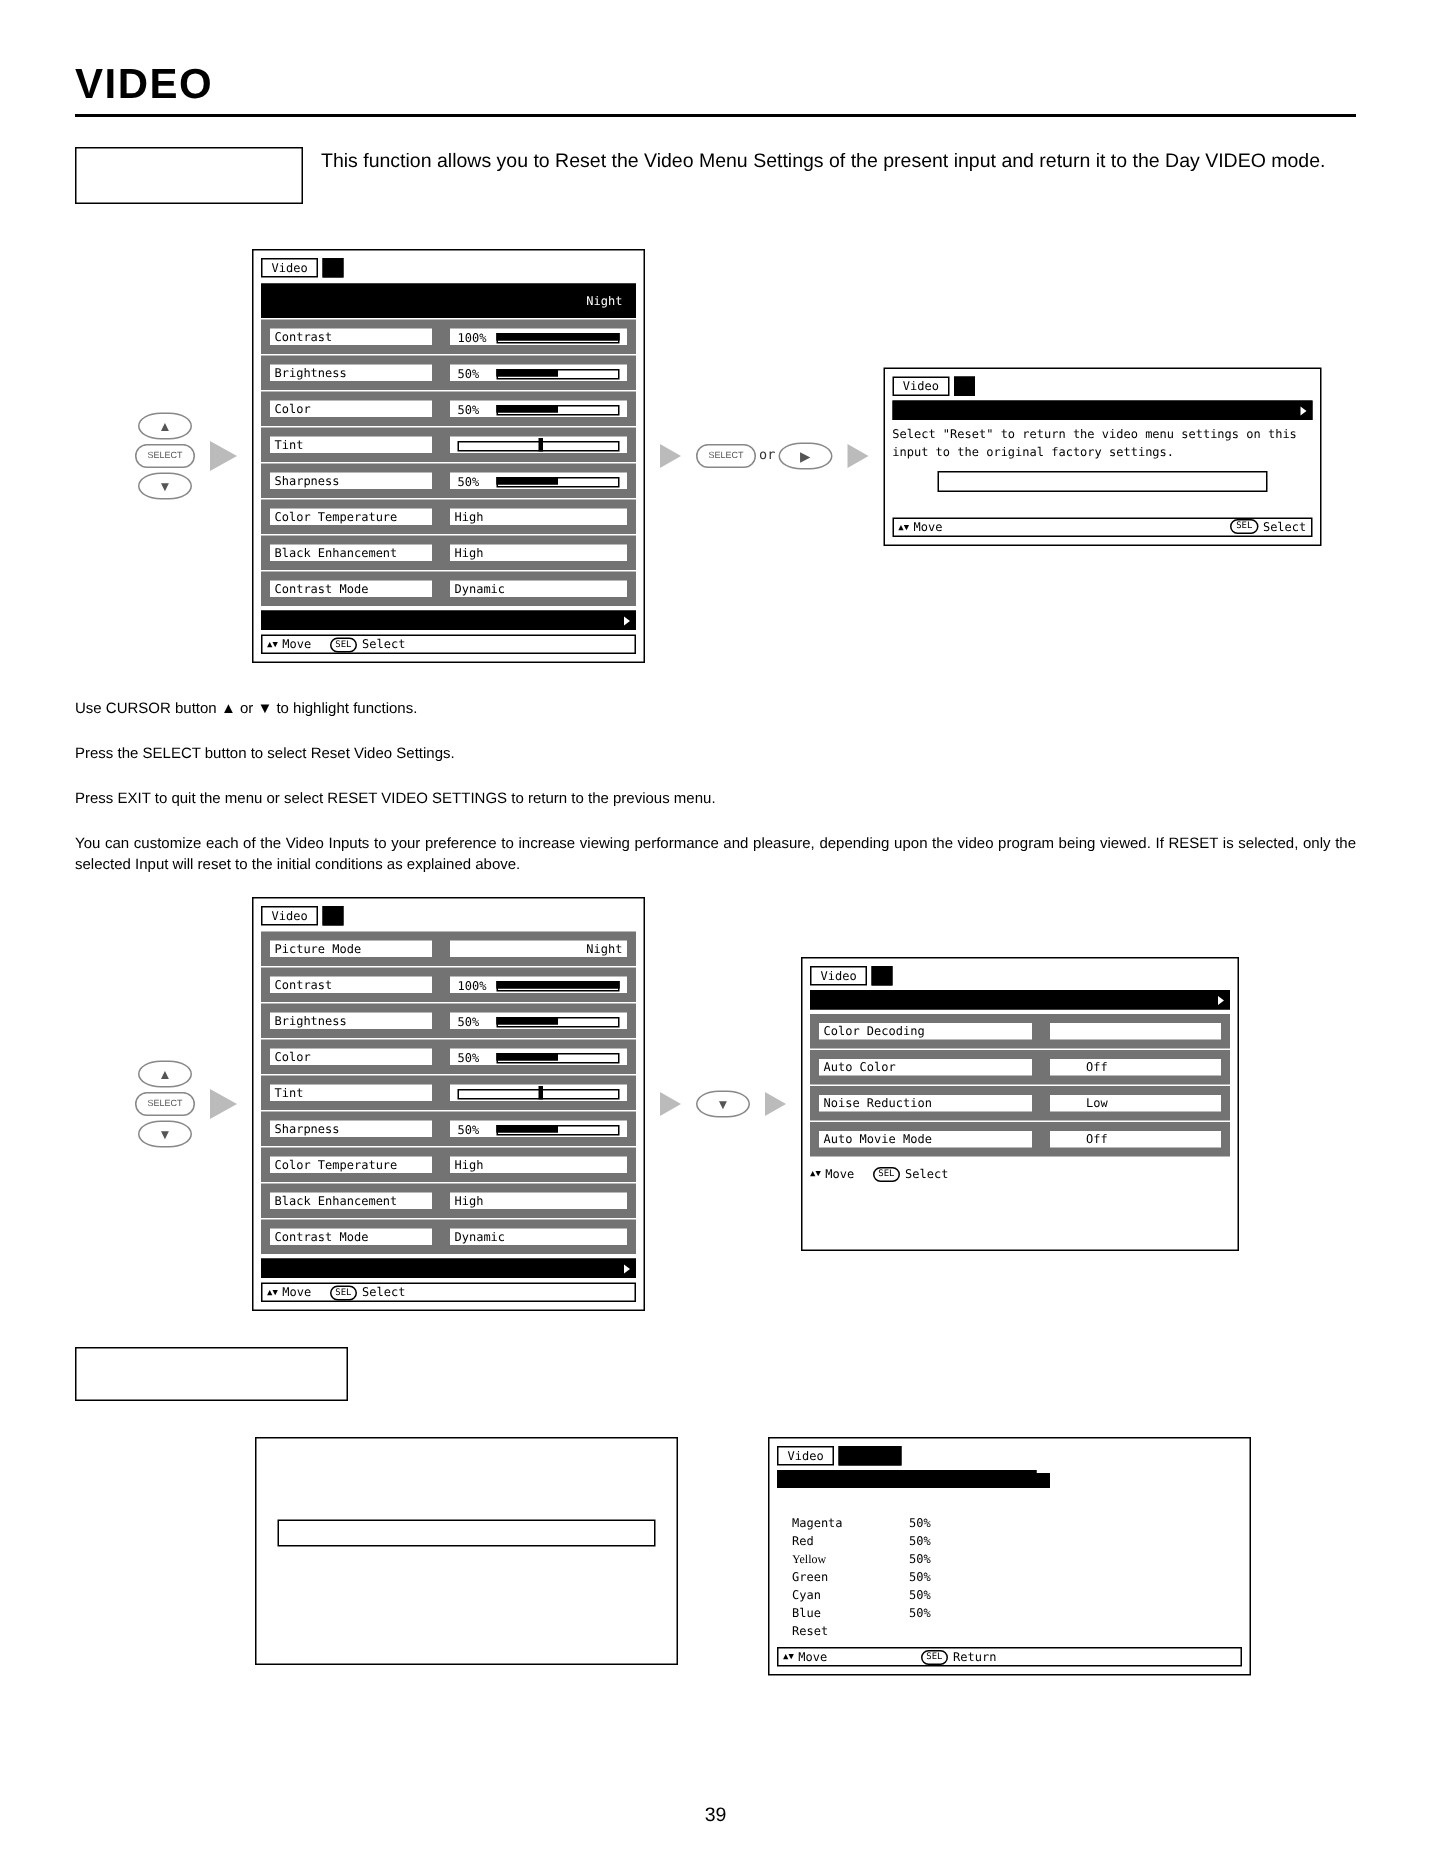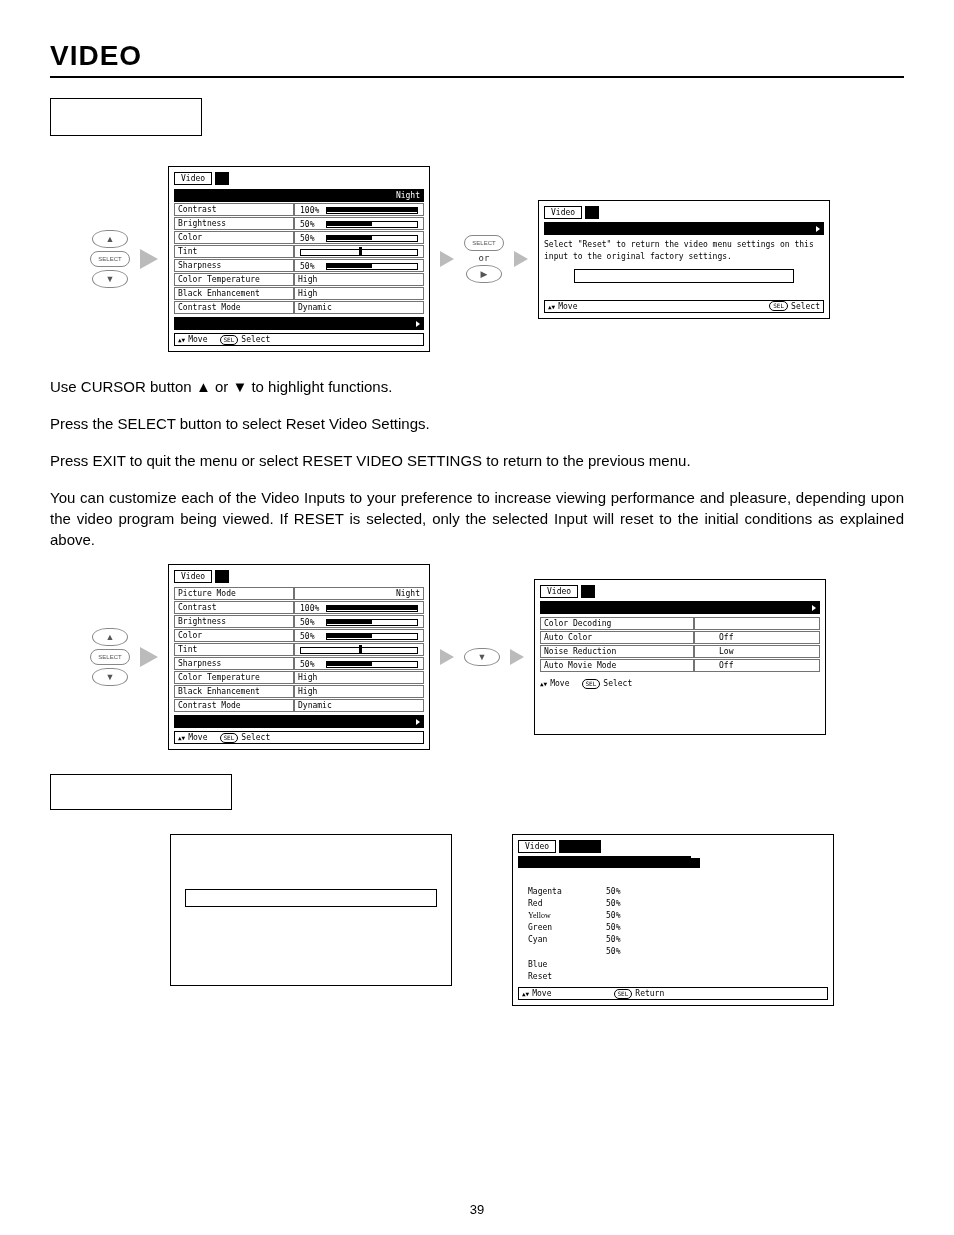--- a/index.html
+++ b/index.html
@@ -2,37 +2,37 @@
 <html><head>
 <meta charset="utf-8">
 <style>
   html,body{margin:0;padding:0;background:#fff;font-family:Arial,Helvetica,sans-serif;color:#000;}
   .page{width:954px;min-height:1235px;margin:0 auto;position:relative;padding:40px 50px 0 50px;box-sizing:border-box;}
   h1{font-size:28px;font-weight:bold;margin:0 0 4px 0;letter-spacing:1px;}
   .rule{border:none;border-top:2px solid #000;margin:0 0 20px 0;}
   .callout{display:flex;align-items:flex-start;gap:12px;margin-bottom:30px;}
   .callout .boxlabel{border:1px solid #000;width:150px;height:36px;flex:0 0 auto;}
   .callout .txt{font-size:13px;line-height:1.35;}
-  .para{font-size:15px;line-height:1.4;margin:16px 0 14px 0;text-align:justify;}
+  .para{font-size:10px;line-height:1.4;margin:16px 0 14px 0;text-align:justify;}
   .para.tight{margin-bottom:4px;}
   .figrow{display:flex;align-items:center;justify-content:flex-start;gap:10px;margin:0 0 24px 40px;}
   .cursor-stack{display:flex;flex-direction:column;align-items:center;gap:3px;flex:0 0 auto;}
   .remote-btn{border:1.2px solid #888;border-radius:50%/60%;width:34px;height:16px;display:flex;align-items:center;justify-content:center;font-size:8px;color:#555;background:#fff;}
   .remote-btn.sel{font-size:6px;height:14px;width:38px;border-radius:10px;}
   .remote-btn.sel:before{content:attr(data-label);}
   .arrow-glyph{font-size:9px;color:#555;}
   .big-arrow{width:0;height:0;border-top:10px solid transparent;border-bottom:10px solid transparent;border-left:18px solid #bbb;flex:0 0 auto;}
   .big-arrow.sm{border-top-width:8px;border-bottom-width:8px;border-left-width:14px;}
   .osd{border:1px solid #000;background:#fff;font-family:Menlo,Consolas,monospace;font-size:8px;padding:5px;position:relative;flex:0 0 auto;}
   .osd.w1{width:250px;}
   .osd.w2{width:280px;}
   .osd-title{display:flex;align-items:center;gap:3px;margin-bottom:3px;}
   .osd-title .lbl{border:1px solid #000;padding:0 6px;line-height:11px;}
   .osd table{border-collapse:separate;border-spacing:0 1px;width:100%;}
-  .osd td{border:1px solid #737373;padding:0 3px;line-height:11px;vertical-align:middle;}
+  .osd td{border:6px solid #737373;padding:0 3px;line-height:11px;vertical-align:middle;}
   .osd td.name{width:48%;}
   .osd td.val{width:52%;position:relative;}
   .bar{position:relative;height:7px;margin:1px 0;}
   .bar .track{position:absolute;left:28px;right:2px;top:1px;height:5px;border:1px solid #000;}
   .bar .fill{position:absolute;left:28px;top:1px;height:5px;background:#000;border:1px solid #000;box-sizing:border-box;}
   .bar .pct{position:absolute;left:2px;top:-1px;}
   .bar .knob{position:absolute;top:-1px;width:3px;height:9px;background:#000;}
   .osd .highlight-row{background:#000;color:#fff;}
   .osd .highlight-row td{border-color:#000;}
   .osd .arrow-sm{display:inline-block;width:0;height:0;border-top:3px solid transparent;border-bottom:3px solid transparent;border-left:4px solid #fff;vertical-align:middle;margin-left:2px;}
@@ -40,40 +40,41 @@
   .osd .footer .part{display:flex;align-items:center;gap:3px;}
   .osd .mini-arrows{display:inline-flex;flex-direction:column;font-size:6px;line-height:5px;}
   .osd .sel-icon{display:inline-block;border:1px solid #000;border-radius:6px;font-size:6px;padding:0 3px;line-height:8px;}
   .osd .msg{line-height:12px;}
   .osd .hl-bar{border:1px solid #000;background:#000;color:#fff;height:11px;position:relative;}
   .osd .hl-bar .arrow-sm{border-left-color:#fff;position:absolute;right:3px;top:3px;}
   .color-dec td.name{width:55%;}
   .color-dec td.val{width:45%;padding-left:24px;}
   .color-dec .hl-bar{margin-bottom:2px;}
   .or-txt{font-size:9px;font-family:Menlo,monospace;color:#333;text-align:center;}
-  .r-stack{display:flex;flex-direction:column;align-items:center;gap:2px;}
+  .r-stack{display:flex;align-items:center;gap:2px;}
   .callout2{display:flex;align-items:flex-start;gap:12px;margin:10px 0 24px 0;}
   .callout2 .boxlabel{border:1px solid #000;width:180px;height:34px;flex:0 0 auto;}
   .callout2 .txt{font-size:13px;line-height:1.35;text-align:justify;}
   .row3{display:flex;gap:60px;margin-left:120px;align-items:flex-start;}
   .blankbox{border:1px solid #000;width:280px;height:150px;position:relative;background:#fff;}
   .blankbox .inner{position:absolute;left:14px;top:54px;right:14px;border:1px solid #000;height:16px;}
   .cm-table{font-family:Menlo,monospace;font-size:8px;}
   .cm-table .row{display:flex;gap:18px;line-height:12px;padding-left:10px;}
   .pgnum{position:absolute;bottom:18px;left:0;right:0;text-align:center;font-size:13px;}
 </style>
 </head>
 <body>
 
 <div class="page">
   <h1>VIDEO</h1>
   <hr class="rule">
 
   <div class="callout">
     <div class="boxlabel"></div>
+    <div class="txt">This function allows you to Reset the Video Menu Settings of the present input and return it to the Day VIDEO mode.</div>
   </div>
 
   <div class="figrow">
     <div class="cursor-stack">
       <div class="remote-btn">
           <span class="arrow-glyph">▲</span>
         </div>
       <div class="remote-btn sel" data-label="SELECT"></div>
       <div class="remote-btn">
           <span class="arrow-glyph">▼</span>
@@ -393,21 +394,21 @@
           </div>
         <div class="row">
             <span style="width:60px;">Green</span>
             <span>50%</span>
           </div>
         <div class="row">
             <span style="width:60px;">Cyan</span>
             <span>50%</span>
           </div>
         <div class="row">
-            <span style="width:60px;margin-top:13px;">Blue</span>
+            <span style="width:60px;">Blue</span>
             <span>50%</span>
           </div>
         <div class="row">
             <span style="width:60px;">Reset</span>
             <span></span>
           </div>
       </div>
       <div class="footer" style="margin-top:4px;">
         <span class="part">
             <span class="mini-arrows">▲▼</span>

